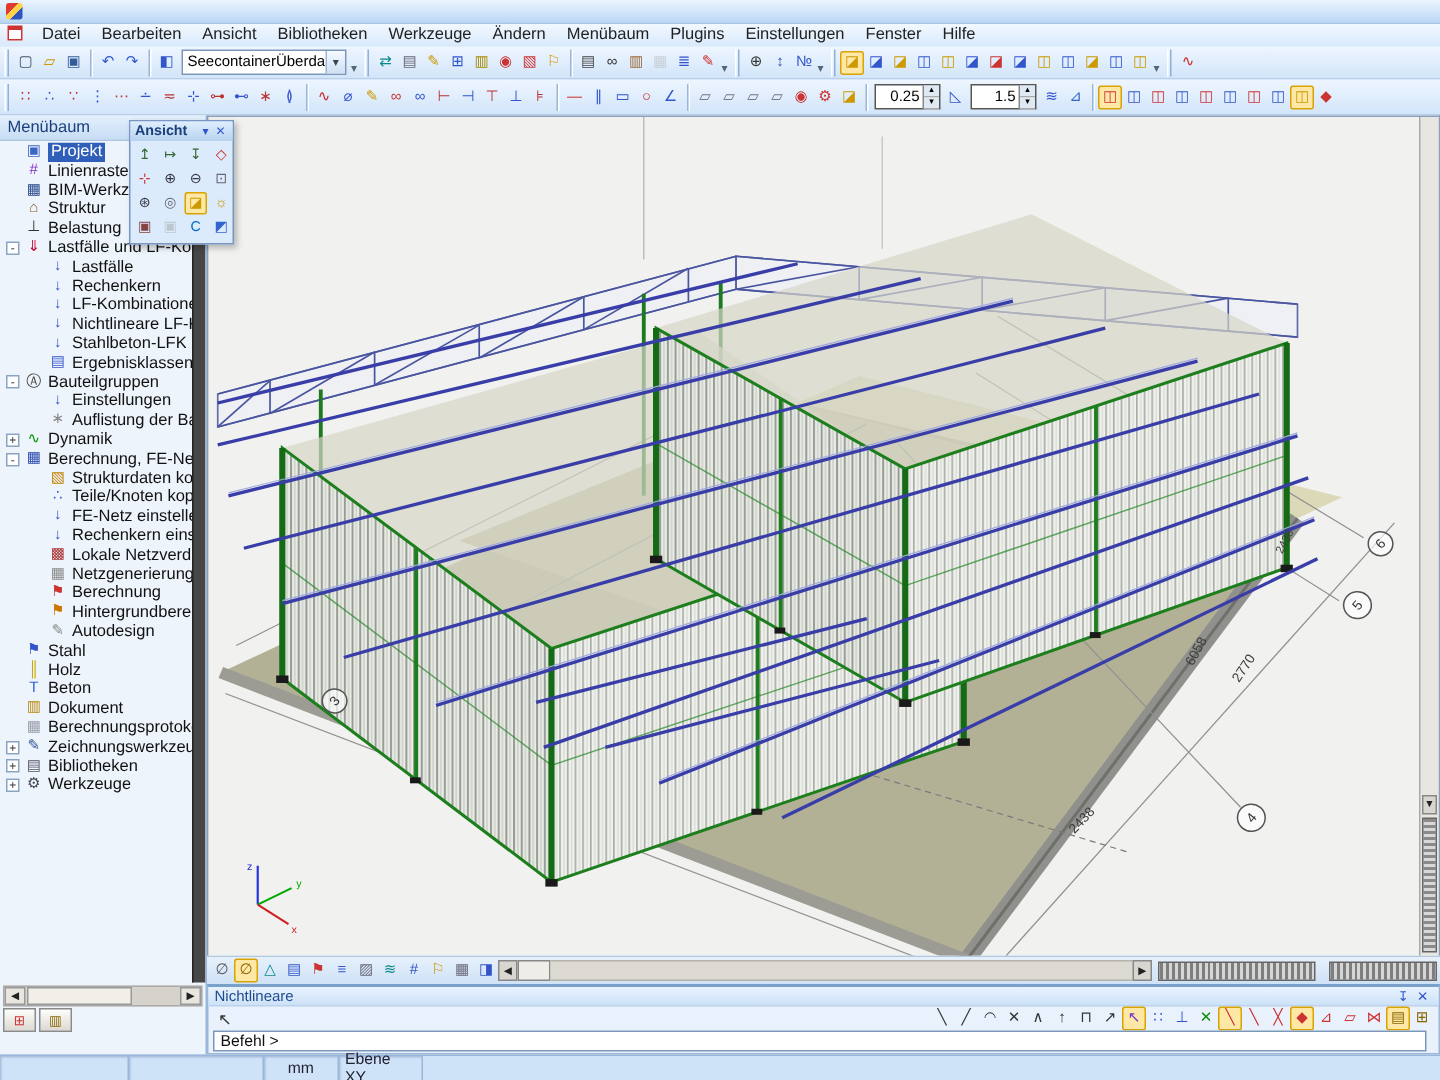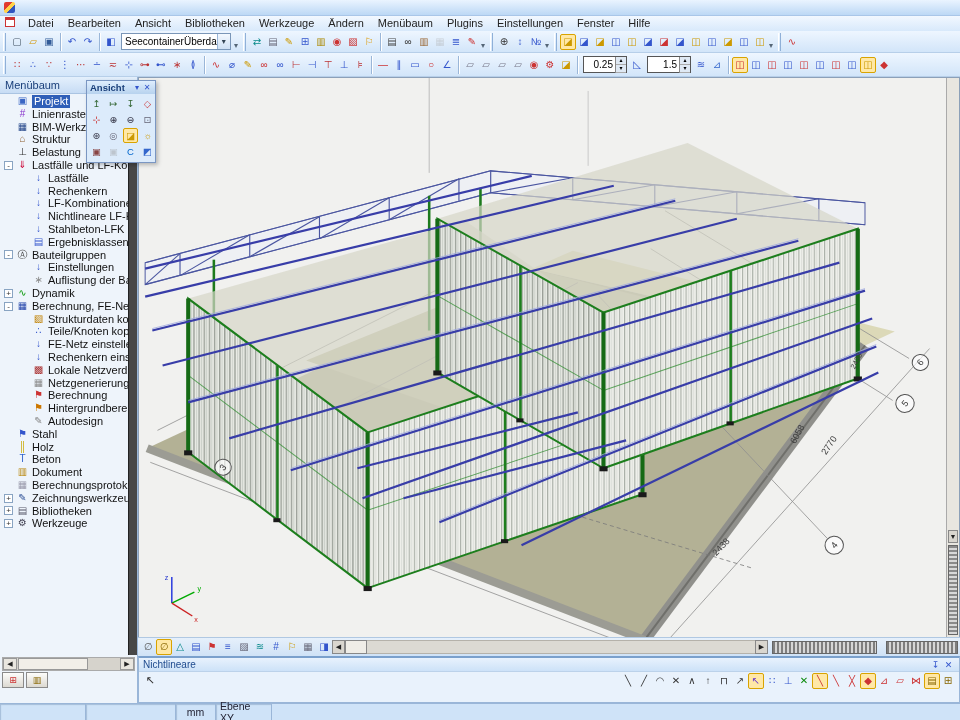--- a/index.html
+++ b/index.html
@@ -90,21 +90,21 @@
   .cmdrow{height:17px;display:flex;align-items:center;padding:0 3px}
   .cursorico{width:16px;font-size:11px;color:#333;text-align:center}
   .cmdrow .csp{flex:1}
   .cmdinput{height:14px;margin:0 8px 1px 3px;background:#fff;border:1px solid #7a96b8;
     font-size:10.5px;line-height:12px;padding:0 4px;color:#111;display:flex;align-items:center}
   
   .statusbar{position:absolute;left:0;bottom:0;width:960px;height:17px;background:#cfe3f8;
     border-top:1px solid #9ab6d8;display:flex;align-items:stretch;font-size:10.5px;color:#223}
   .scell{border-right:1px solid #9ab6d8;box-shadow:inset 1px 1px 1px rgba(90,120,160,.35);
     display:flex;align-items:center;justify-content:center;padding:0 4px}
-  .sc1{width:86px}.sc2{width:90px}.sc3{width:40px}.sc4{width:56px}.sc5{flex:1;justify-content:flex-start;padding-left:8px}
+  .sc1{width:86px}.sc2{width:90px}.sc3{width:50px}.sc4{width:56px}.sc5{flex:1;justify-content:flex-start;padding-left:8px}
   
   .palette{position:absolute;left:86px;top:80px;width:70px;z-index:60;border:1px solid #7a96c2;
     box-shadow:2px 2px 4px rgba(0,0,0,.25);background:#dcebfb}
   .palhdr{height:13px;display:flex;align-items:center;background:linear-gradient(#dfeefe,#b7d2ee);
     font-size:9.5px;font-weight:bold;color:#1a3f7a;padding:0 3px}
   .palhdr .hsp{flex:1}
   .palhdr .hbtn{font-size:8px;color:#35c;width:10px;text-align:center}
   .pgrid{display:grid;grid-template-columns:repeat(4,16px);gap:1px;padding:2px 1px 3px 2px}
   .pgrid .ic{width:15px;height:15px;font-size:9.5px}
 </style>
@@ -759,20 +759,23 @@
             <span class="ic" style="color: rgb(204, 51, 51);">╲</span>
             <span class="ic" style="color: rgb(204, 51, 51);">╳</span>
             <span class="ic hl" style="color: rgb(204, 51, 51);">◆</span>
             <span class="ic" style="color: rgb(204, 51, 51);">⊿</span>
             <span class="ic" style="color: rgb(204, 51, 51);">▱</span>
             <span class="ic" style="color: rgb(204, 51, 51);">⋈</span>
             <span class="ic hl" style="color: rgb(136, 102, 0);">▤</span>
             <span class="ic" style="color: rgb(136, 102, 0);">⊞</span>
           </div>
       </div>
+      <div class="cmdinput">
+        <span>Befehl &gt;</span>
+      </div>
     </div>
   </div>
 </div>
 
 <div class="palette">
   <div class="palhdr">
     <span>Ansicht</span>
     <span class="hsp"></span>
     <span class="hbtn">▾</span>
     <span class="hbtn">✕</span>

